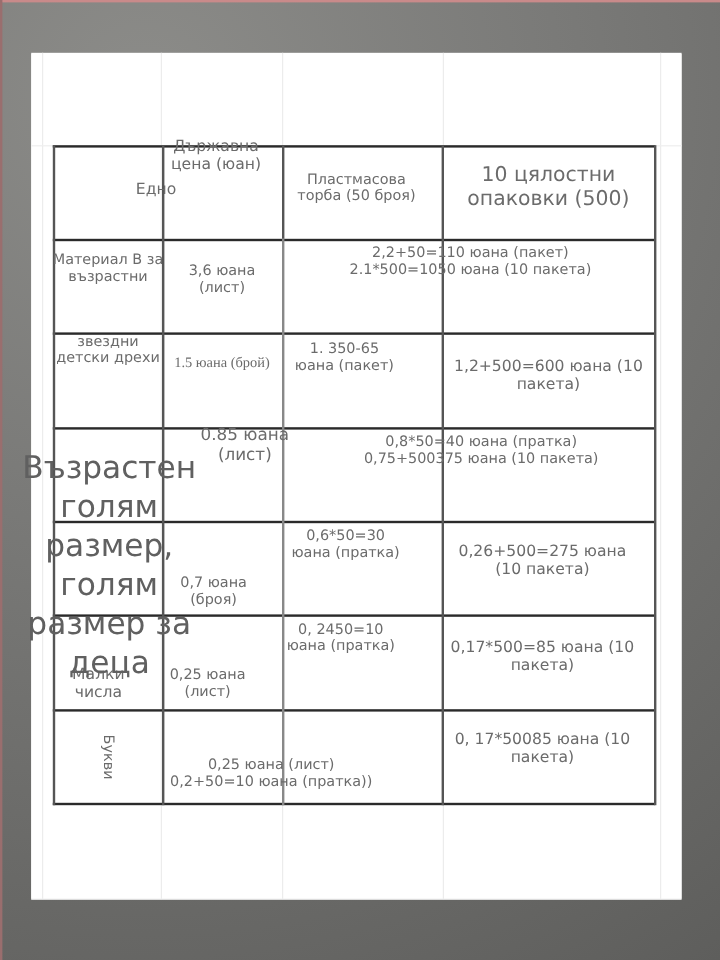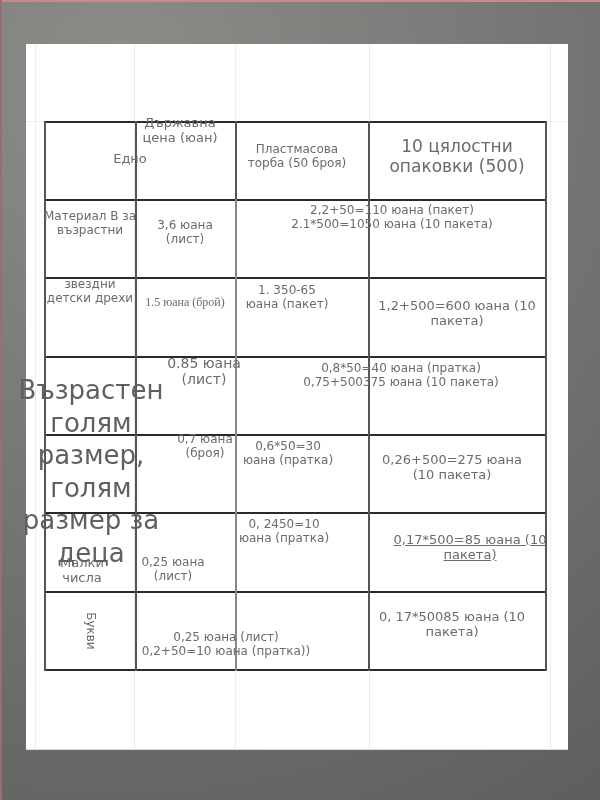--- a/index.html
+++ b/index.html
@@ -74,27 +74,27 @@
 
 <div class="txt med" style="left:46px; top:278px; width:88px;">звездни детски дрехи</div>
 <div class="txt med" style="left:137px; top:296px; width:96px;font-family:Liberation Serif, serif;">1.5 юана (брой)</div>
 <div class="txt med" style="left:240px; top:284px; width:94px;">1. 350-65 юана (пакет)</div>
 <div class="txt small" style="left:372px; top:299px; width:170px;">1,2+500=600 юана (10 пакета)</div>
 
 <div class="txt" style="left:136px; top:355px; width:96px; font-size:14px;margin-left:20px;">0.85 юана (лист)</div>
 <div class="txt med" style="left:272px; top:362px; width:258px;">0,8*50=40 юана (пратка)
 0,75+500375 юана (10 пакета)</div>
 
-<div class="txt med" style="left:136px; top:433px; width:84px;padding-left:27px;">0,7 юана (броя)</div>
+<div class="txt med" style="left:136px; top:479px; width:84px;">0,7 юана (броя)</div>
 <div class="txt med" style="left:238px; top:440px; width:100px;">0,6*50=30 юана (пратка)</div>
 <div class="txt small" style="left:374px; top:453px; width:156px;">0,26+500=275 юана (10 пакета)</div>
 
 <div class="txt small" style="left:48px; top:556px; width:68px;">Малки числа</div>
 <div class="txt med" style="left:138px; top:556px; width:70px;">0,25 юана (лист)</div>
 <div class="txt med" style="left:232px; top:518px; width:104px;">0, 2450=10 юана (пратка)</div>
-<div class="txt small" style="left:390px; top:533px; width:160px;text-decoration:underline;">0,17*500=85 юана (10 пакета)</div>
+<div class="txt small" style="left:372px; top:533px; width:160px;">0,17*500=85 юана (10 пакета)</div>
 
 <div class="txt rot" style="left:62px; top:624px; width:56px;">Букви</div>
 <div class="txt med" style="left:140px; top:631px; width:172px;">0,25 юана (лист)
 0,2+50=10 юана (пратка))</div>
 <div class="txt small" style="left:372px; top:610px; width:160px;">0, 17*50085 юана (10 пакета)</div>
 
 <div class="txt huge" style="left:16px; top:374px; width:150px;">Възрастен голям размер, голям размер за деца</div>
 
 </body></html>

